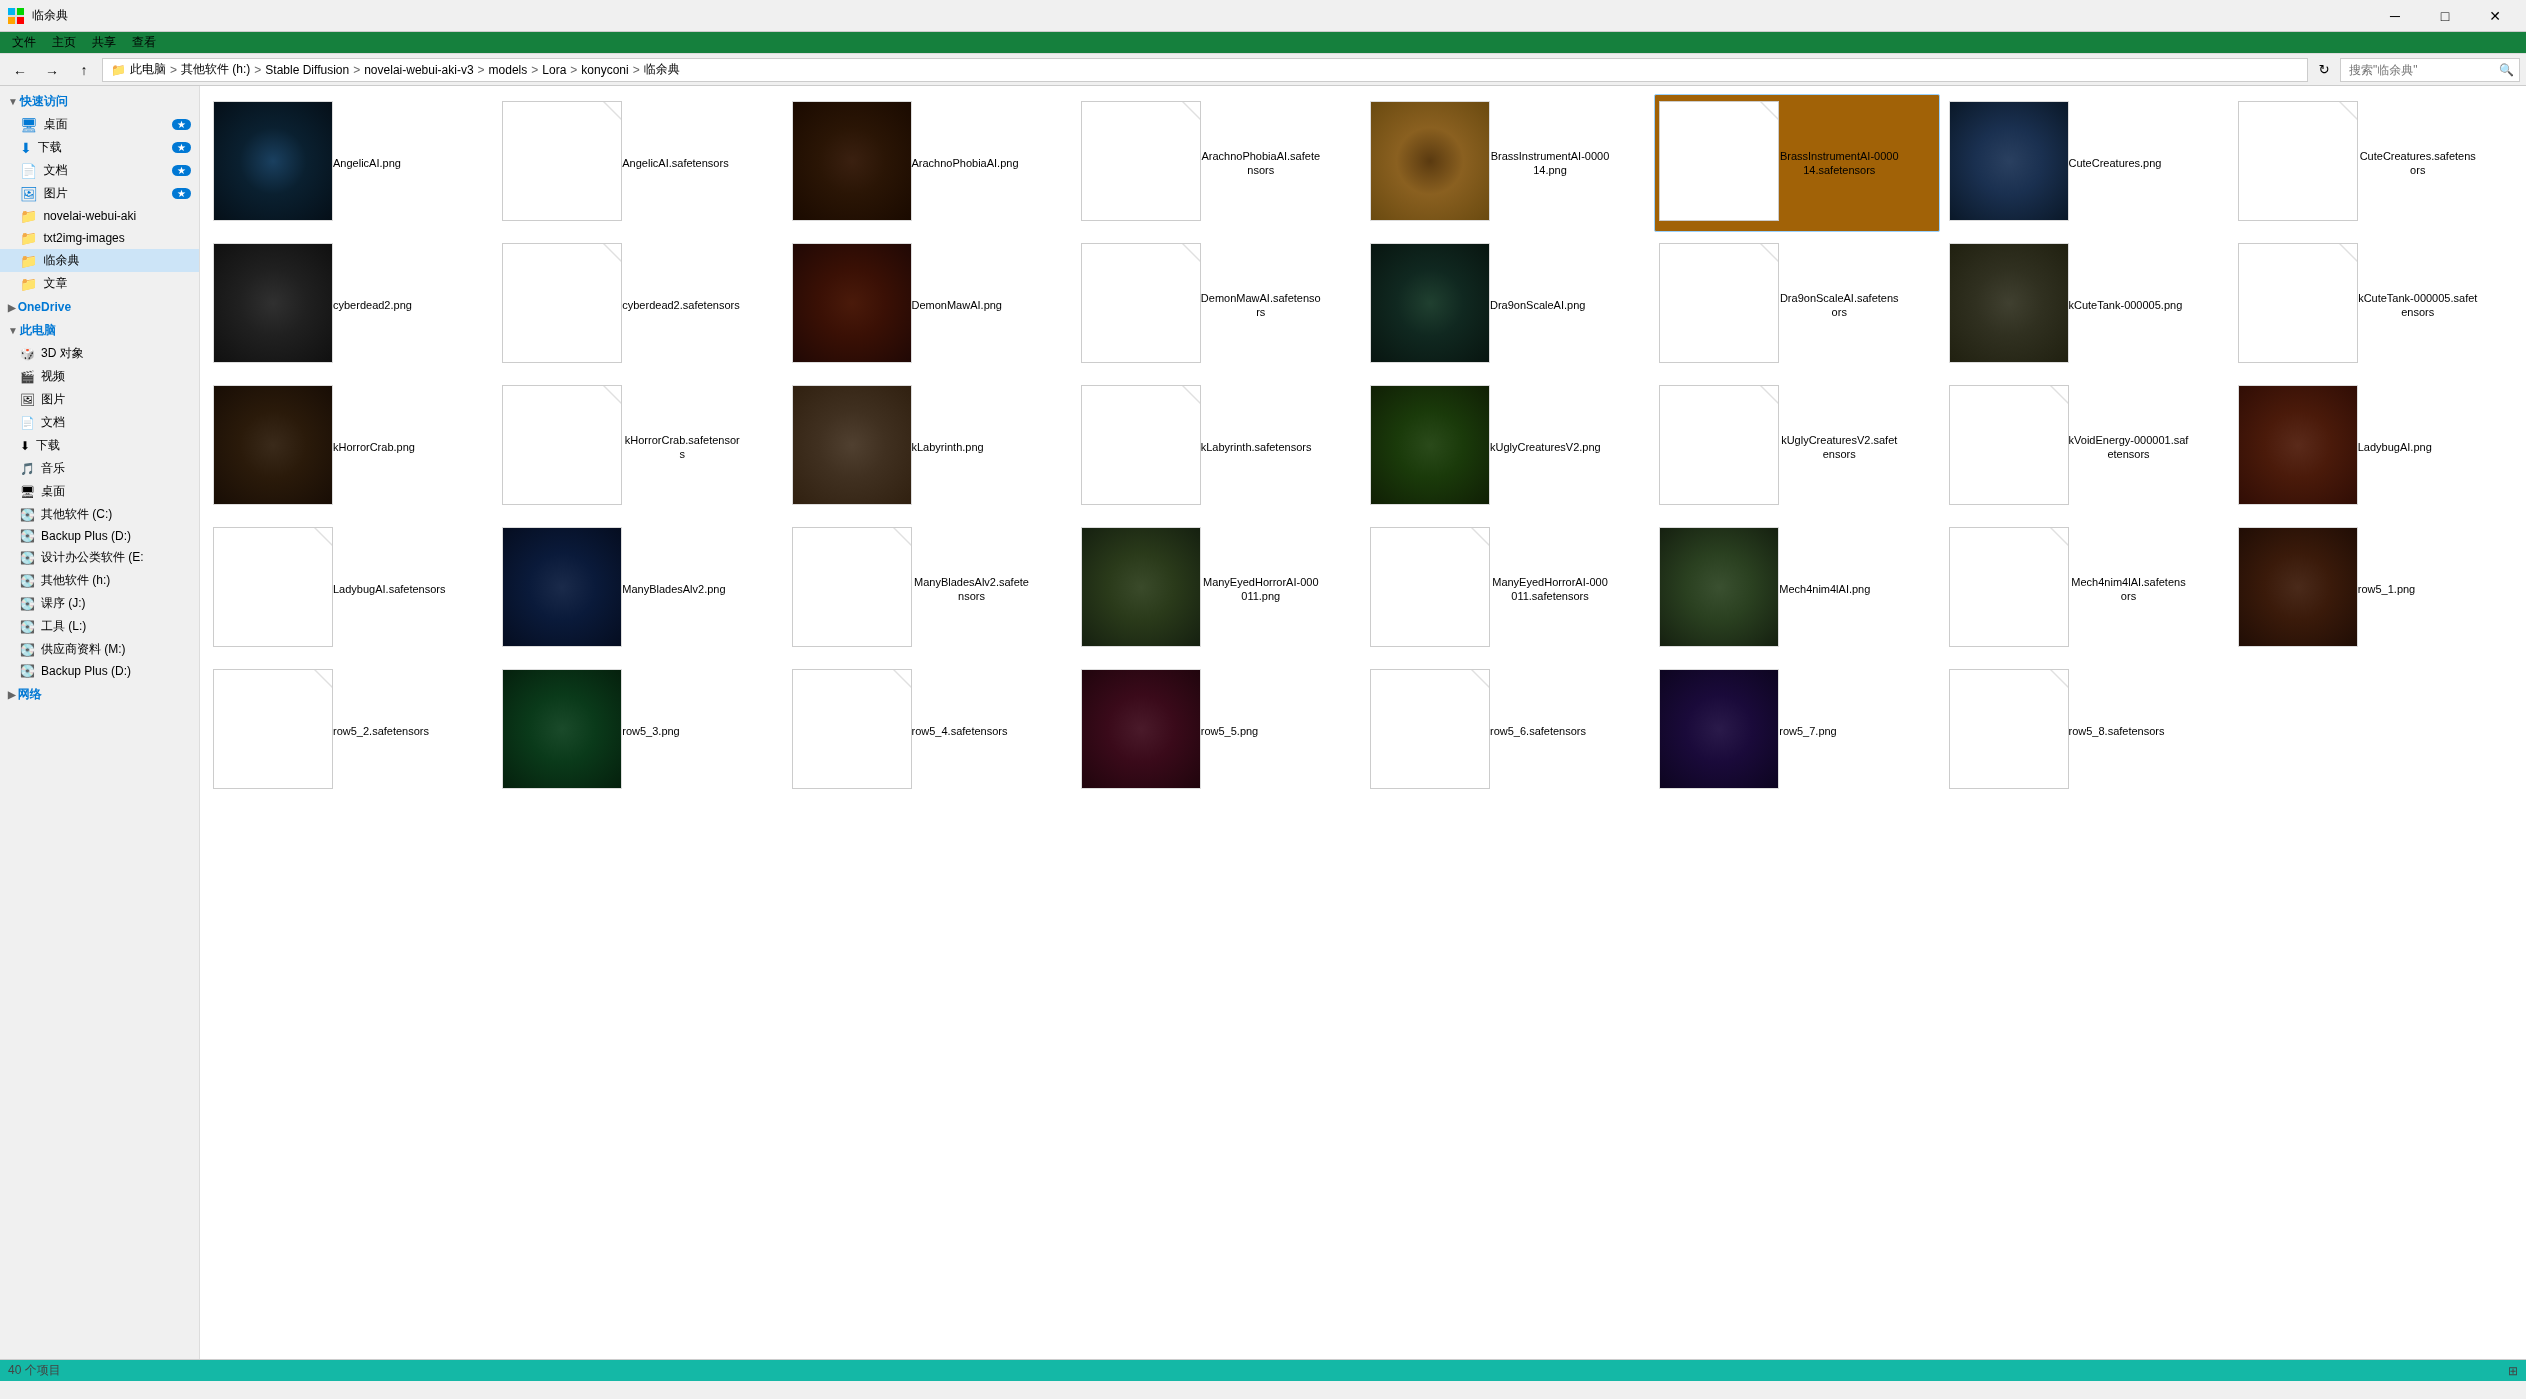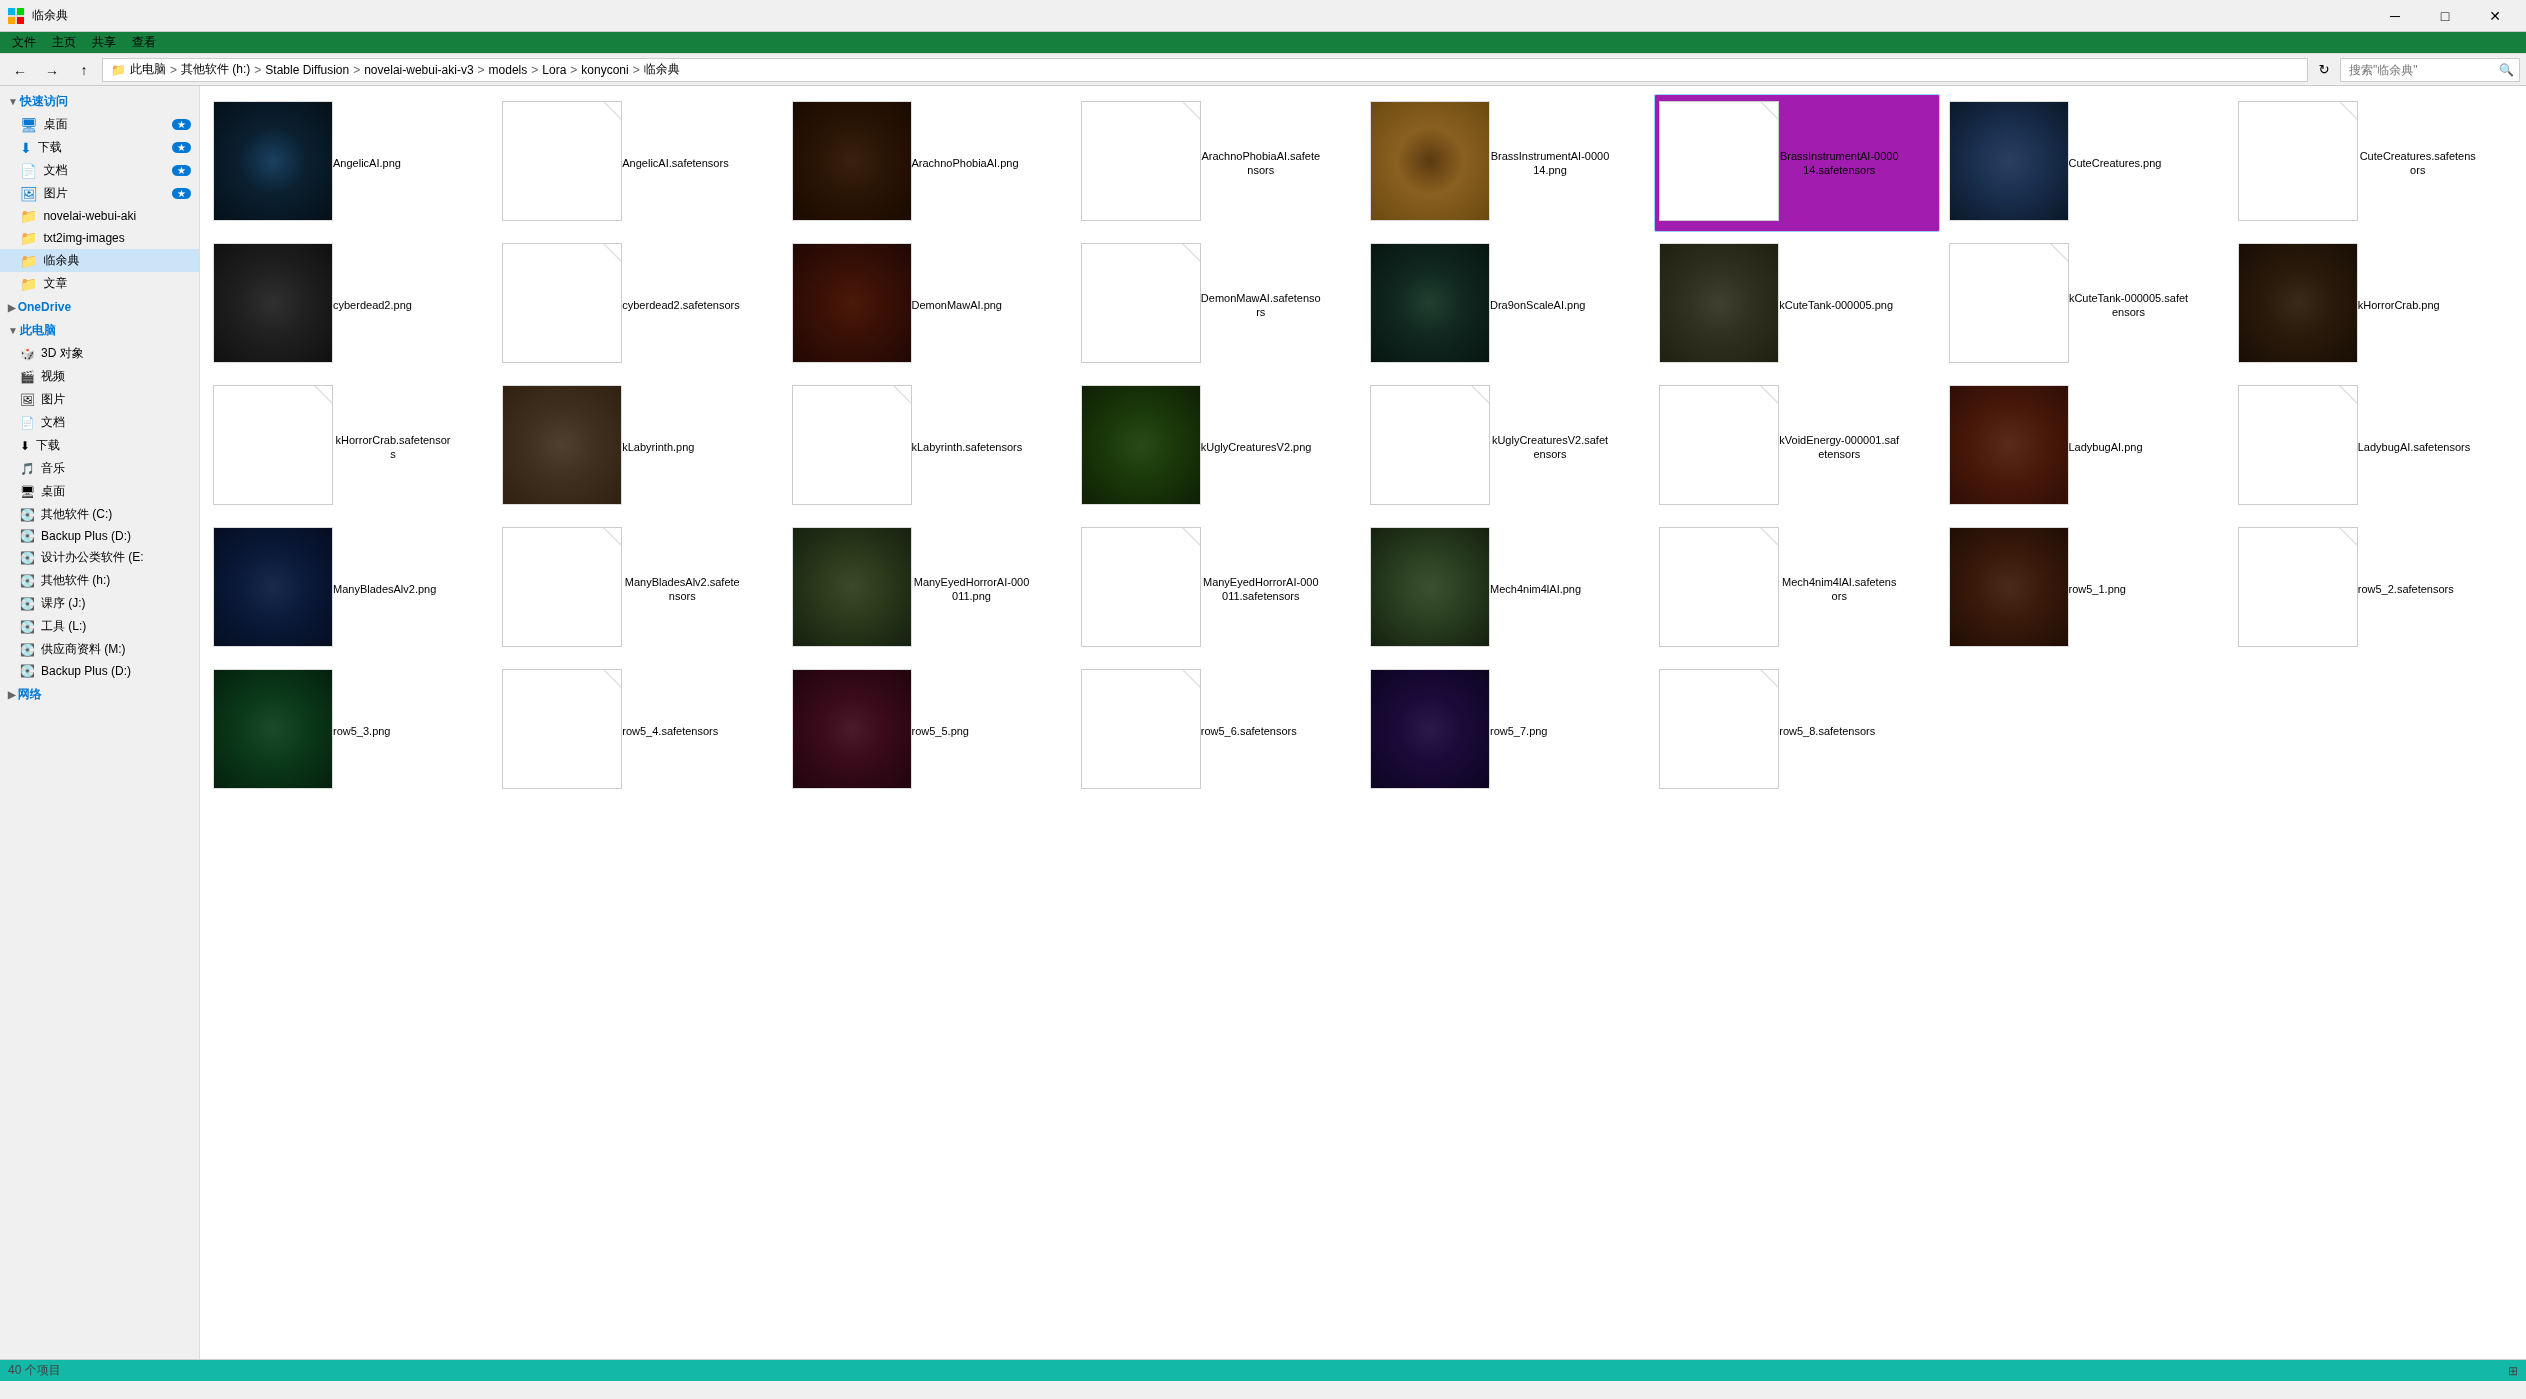--- a/index.html
+++ b/index.html
@@ -148,21 +148,21 @@
     .file-item {
       display: flex;
       flex-direction: row;
       align-items: center;
       padding: 6px 4px;
       cursor: pointer;
       border: 1px solid transparent;
       border-radius: 2px;
       min-width: 0;
     }
-    .file-item.selected { background: #a21caf; border-color: #99d1ff; }
+    .file-item.selected { background: #a16207; border-color: #99d1ff; }
     .file-thumb {
       width: 120px;
       height: 120px;
       border: 1px solid #ddd;
       margin-bottom: 4px;
       overflow: hidden;
       display: flex;
       align-items: center;
       justify-content: center;
       background: #f5f5f5;
@@ -465,20 +465,24 @@
           <div class="file-thumb-blank"></div>
           <div class="file-name">DemonMawAI.safetensors</div>
         </div>
         <div class="file-item">
           <div class="file-thumb">
             <div style="width:100%;height:100%;background: radial-gradient(ellipse at center, #204030 0%, #102820 40%, #081510 100%);"></div>
           </div>
           <div class="file-name">Dra9onScaleAI.png</div>
         </div>
         <div class="file-item">
+          <div class="file-thumb-blank"></div>
+          <div class="file-name">Dra9onScaleAI.safetensors</div>
+        </div>
+        <div class="file-item">
           <div class="file-thumb">
             <div style="width:100%;height:100%;background: radial-gradient(ellipse at center, #404030 0%, #303020 40%, #202010 100%);"></div>
           </div>
           <div class="file-name">kCuteTank-000005.png</div>
         </div>
         <div class="file-item">
           <div class="file-thumb-blank"></div>
           <div class="file-name">kCuteTank-000005.safetensors</div>
         </div>
         <div class="file-item">

